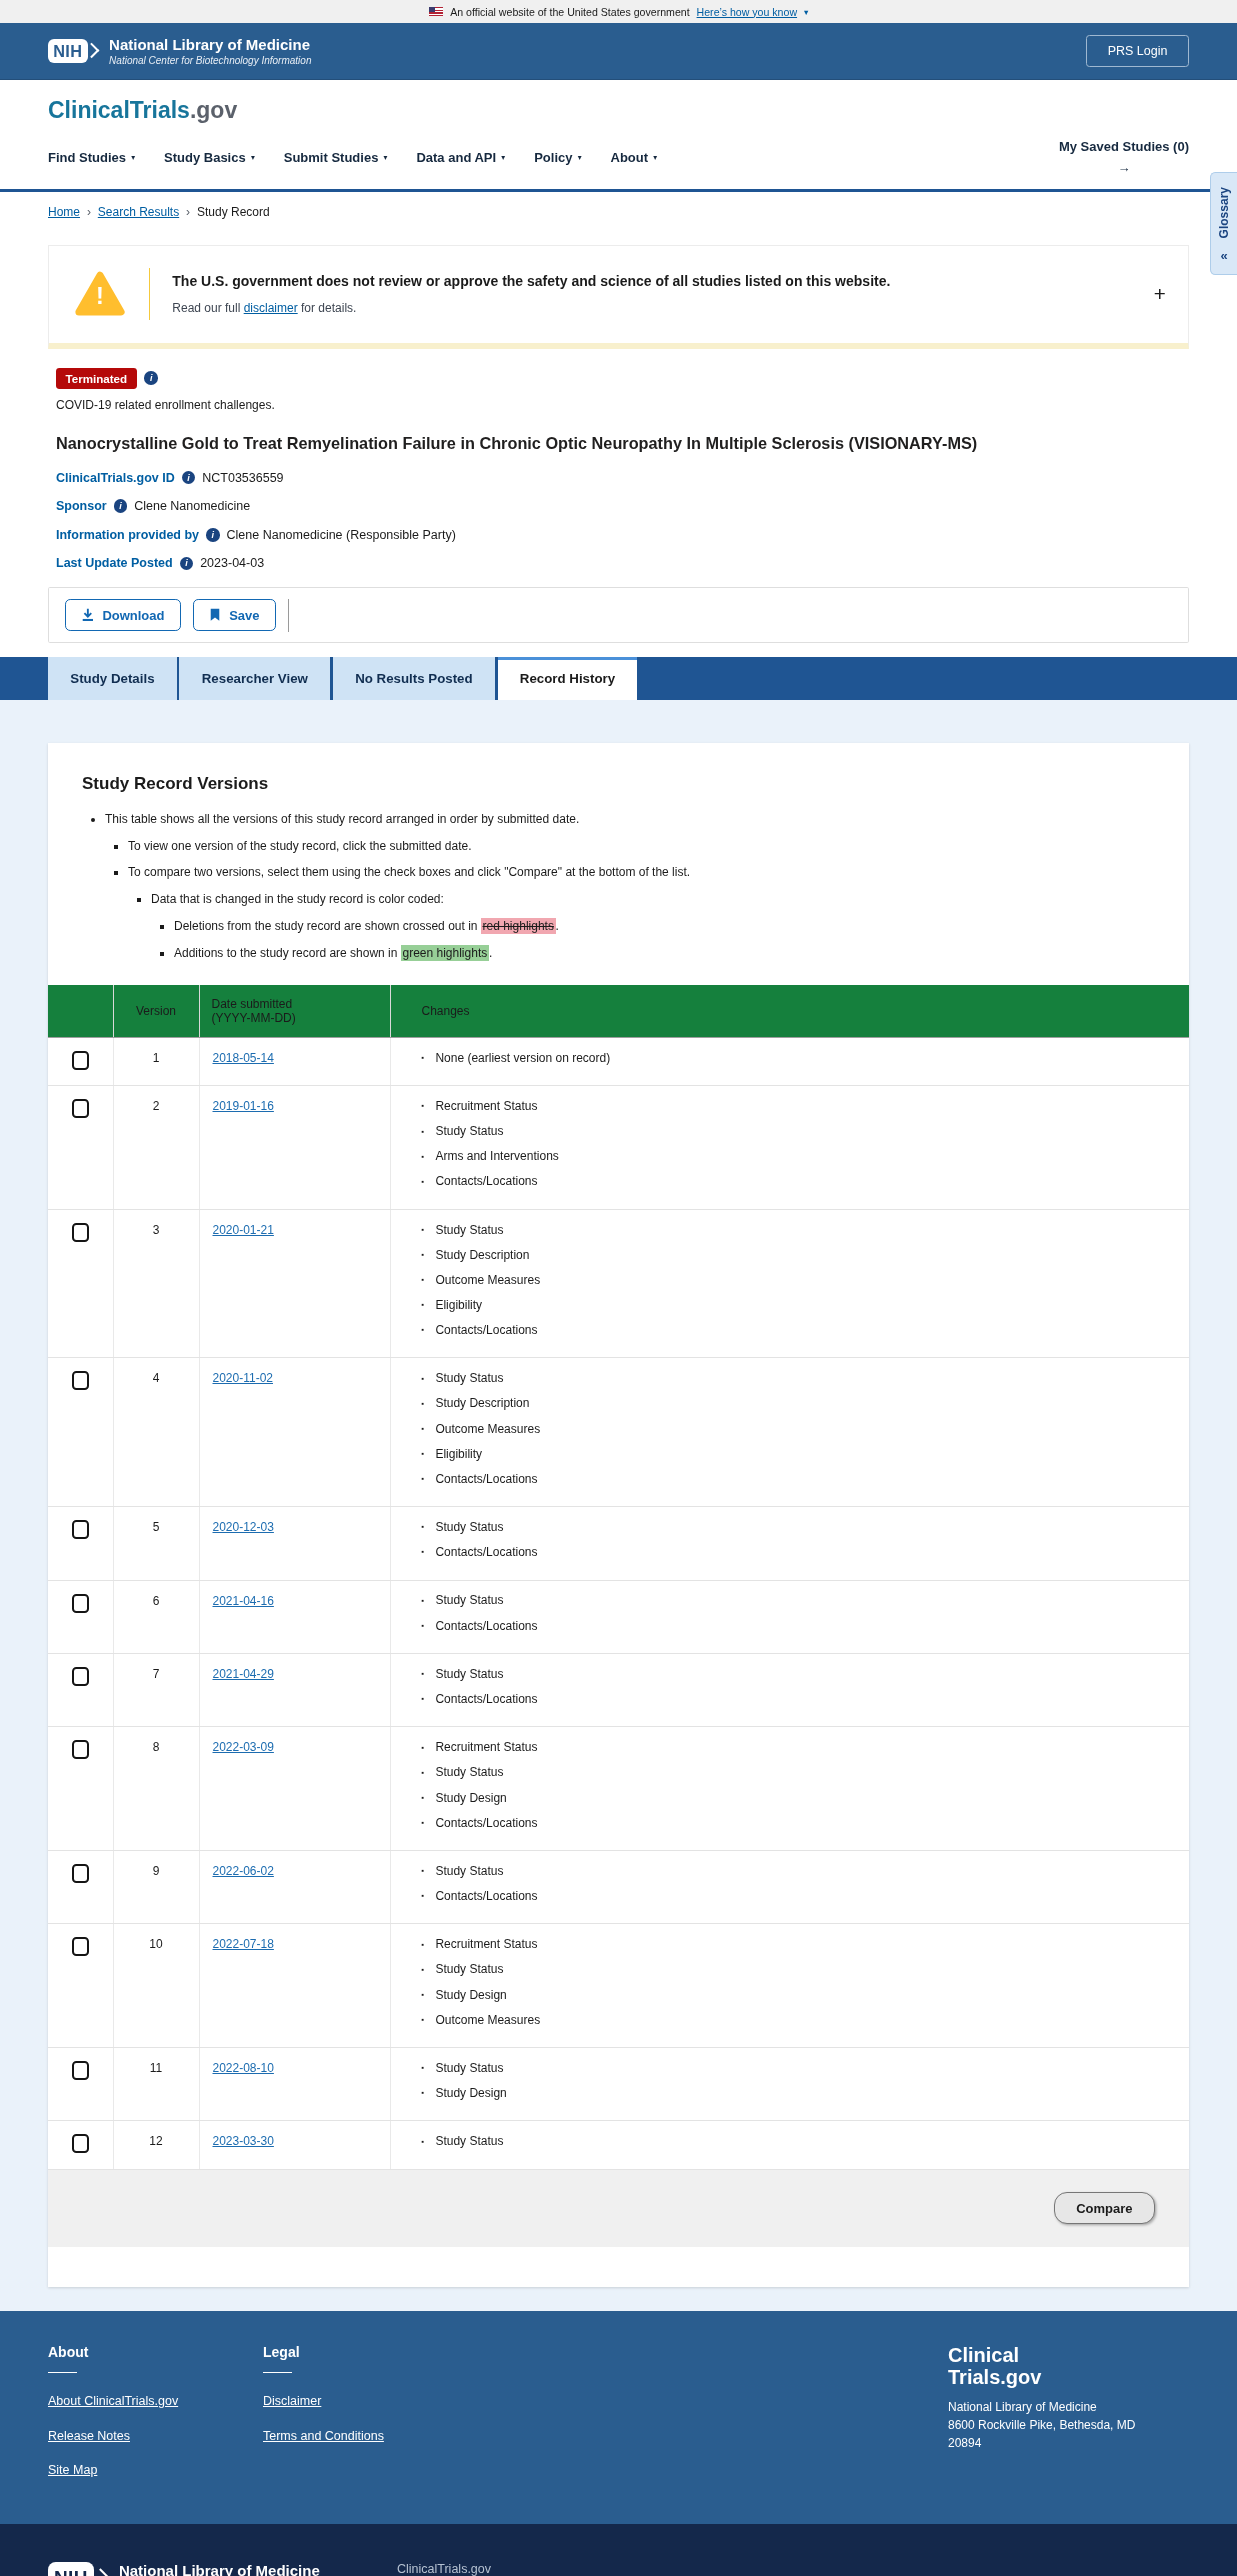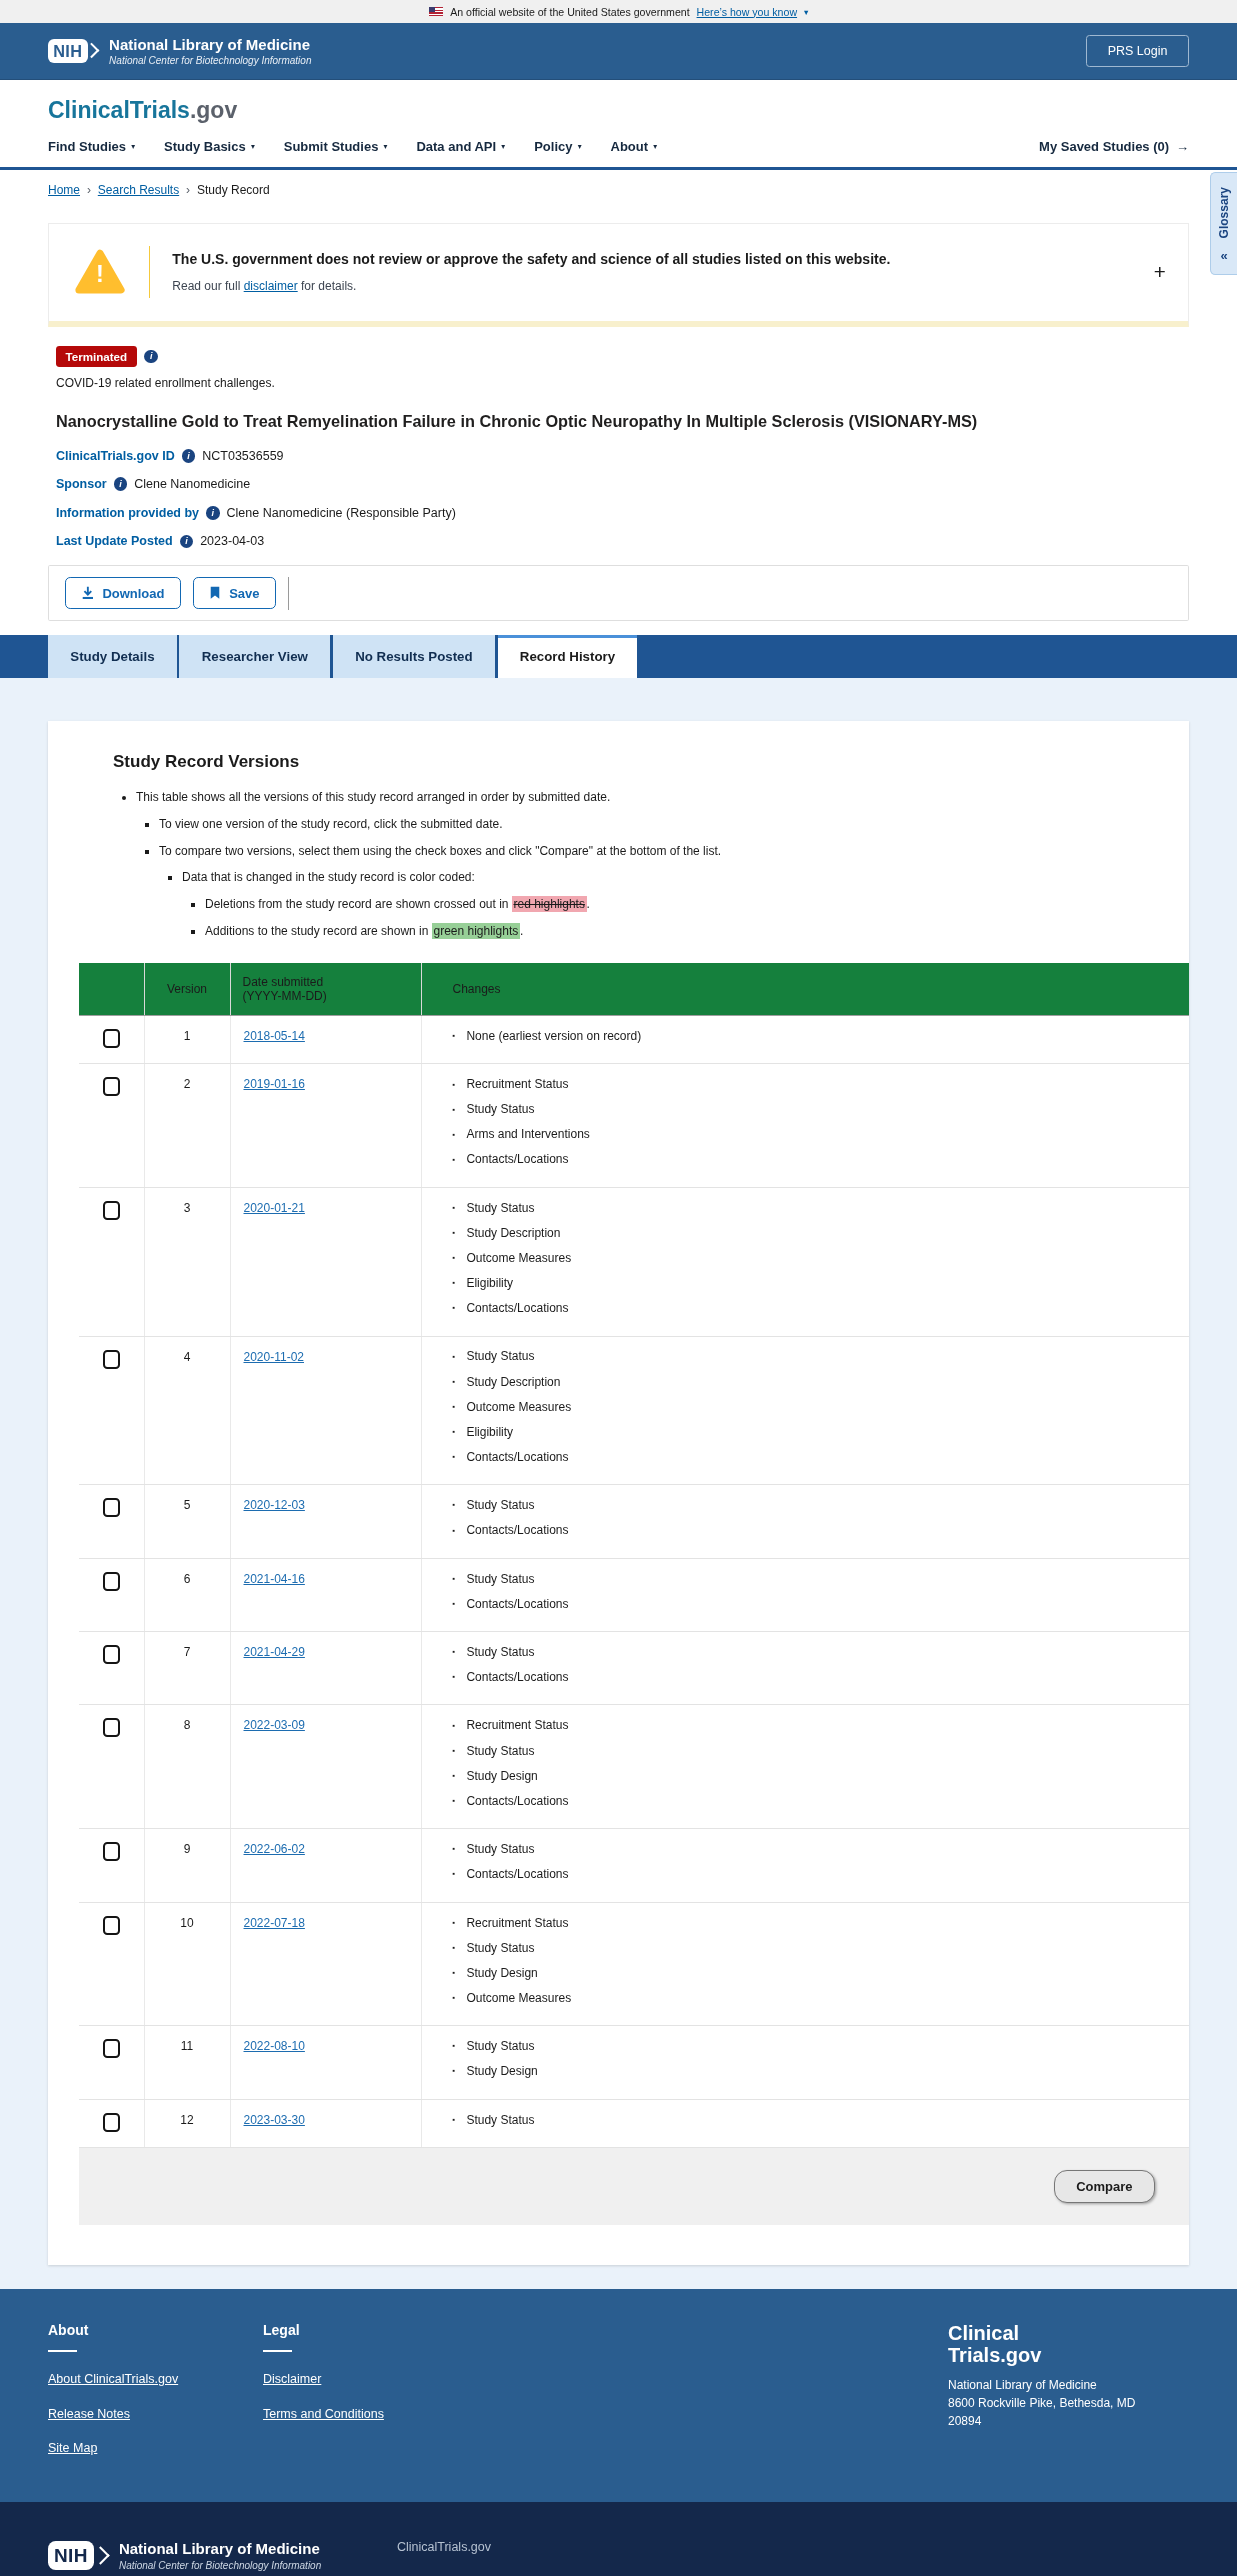--- a/index.html
+++ b/index.html
@@ -27,21 +27,21 @@
 
   
   .ct-head { padding:17px 48px 0; }
   .ct-logo { font-size:23px; font-weight:700; }
   .ct-logo .p1 { color:#17759b; }
   .ct-logo .p2 { color:#5b616b; }
   .nav-row { display:flex; align-items:center; margin-top:14.6px; padding:0 48px; }
   .nav-items { display:flex; gap:29px; }
   .nav-item { display:flex; align-items:center; gap:5.2px; font-size:13px; font-weight:600; color:#16293f; cursor:pointer; }
   .nav-item .chev { font-size:7.7px; color:#16293f; }
-  .saved { margin-left:auto; font-size:13px; font-weight:600; color:#16293f; cursor:pointer; display:flex; gap:6.9px; align-items:center; }
+  .saved { margin-left:auto; font-size:13px; font-weight:600; color:#16293f; cursor:pointer; display:flex; gap:6.9px; align-items:center;flex-direction:column; }
   .nav-divider { margin-top:13.7px; height:2.6px; background:#1f5593; }
 
   
   .breadcrumb { padding:13px 48px 10.3px; font-size:12px; display:flex; gap:6.9px; align-items:center; }
   .breadcrumb a { color:#005ea2; }
   .breadcrumb .sep { color:#5b616b; }
 
   
   .glossary-tab { position:absolute; right:0; top:172px; width:27px; padding:13.7px 0 10.3px; background:#d9e8f7; border:0.9px solid #aecdea; border-right:none; border-radius:5.2px 0 0 5.2px; display:flex; flex-direction:column; align-items:center; gap:10.3px; cursor:pointer; }
   .glossary-label { writing-mode:vertical-rl; transform:rotate(180deg); font-size:12px; font-weight:700; color:#1a4480; }
@@ -72,21 +72,21 @@
   .act-sep { width:0.9px; height:33px; background:#9a9a9a; }
 
   
   .tab-band { background:#1f5593; height:43px; display:flex; align-items:stretch; padding-left:48px; }
   .tab { background:#cfe3f5; color:#112e51; font-size:13.3px; font-weight:600; padding:0 22.3px; display:flex; align-items:center; margin-right:2.6px; cursor:pointer; position:relative; }
   .tab.active { background:#fff; color:#1b1b1b; font-weight:700; }
   .tab.active::before { content:""; position:absolute; top:0; left:0; right:0; height:3.4px; background:#4a90d9; }
 
   
   .rh-section { background:#eaf2fa; padding:43px 48px 24px; }
-  .card { background:#fff; box-shadow:0 0.9px 2.6px rgba(0,0,0,.14);padding-left:31px; }
+  .card { background:#fff; box-shadow:0 0.9px 2.6px rgba(0,0,0,.14); }
   .card-pad { padding:31px 34px 0; }
   .rh-heading { font-size:17px; font-weight:700; }
   .instructions { margin-top:17px; font-size:12px; }
   .instructions ul { padding-left:23px; }
   .instructions li { margin-bottom:9.5px; line-height:1.45; }
   .instructions ul.lv1 { list-style:disc; }
   .instructions ul.lv2 { list-style:square; margin-top:9.5px; }
   .instructions ul.lv3 { list-style:square; margin-top:9.5px; }
   .instructions ul.lv4 { list-style:square; margin-top:9.5px; }
   .hl-del { background:#f1a7b0; text-decoration:line-through; padding:0.9px 1.7px; }

